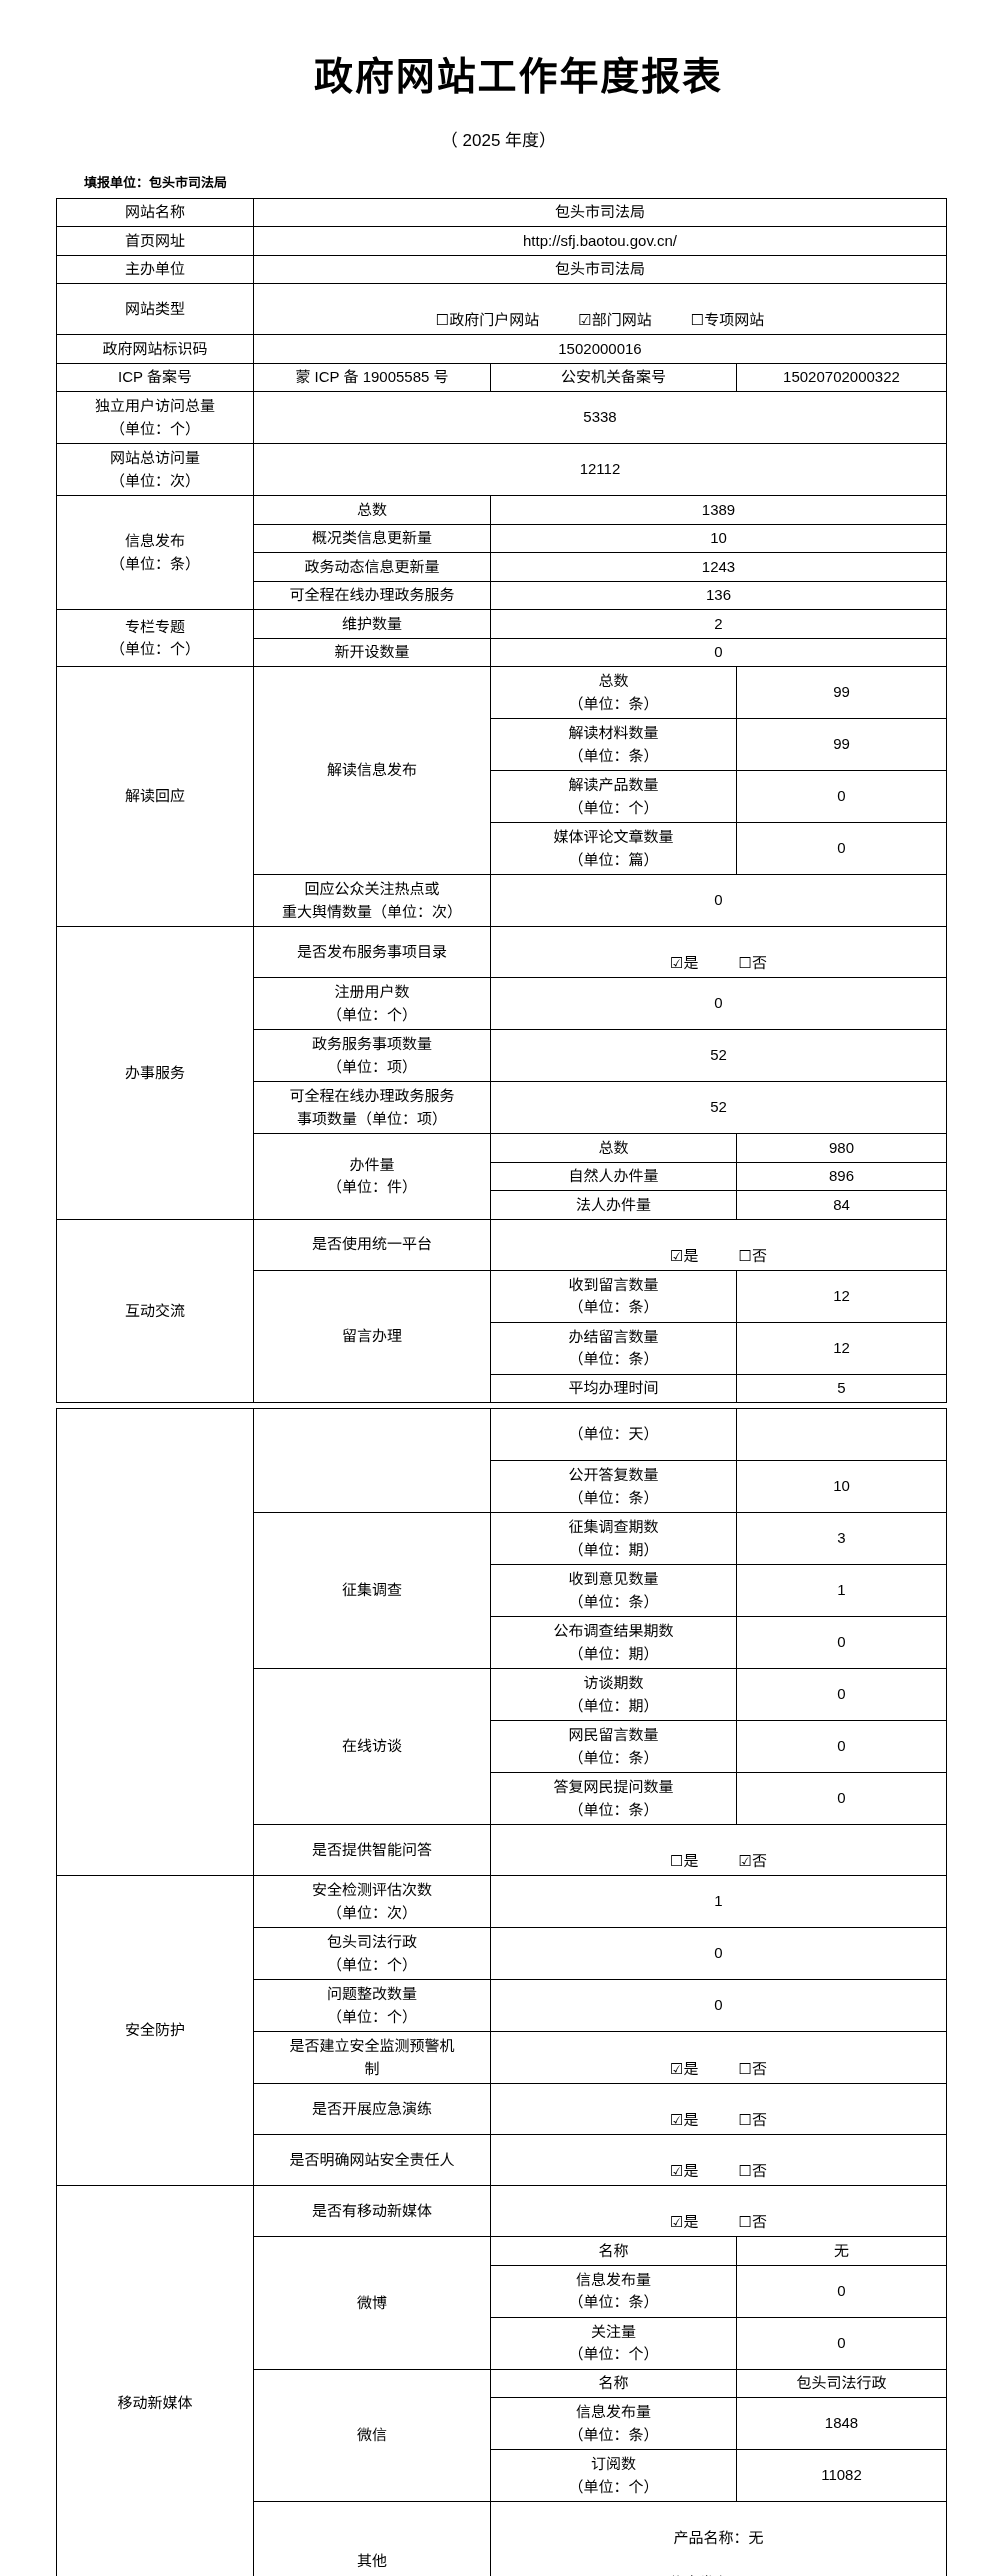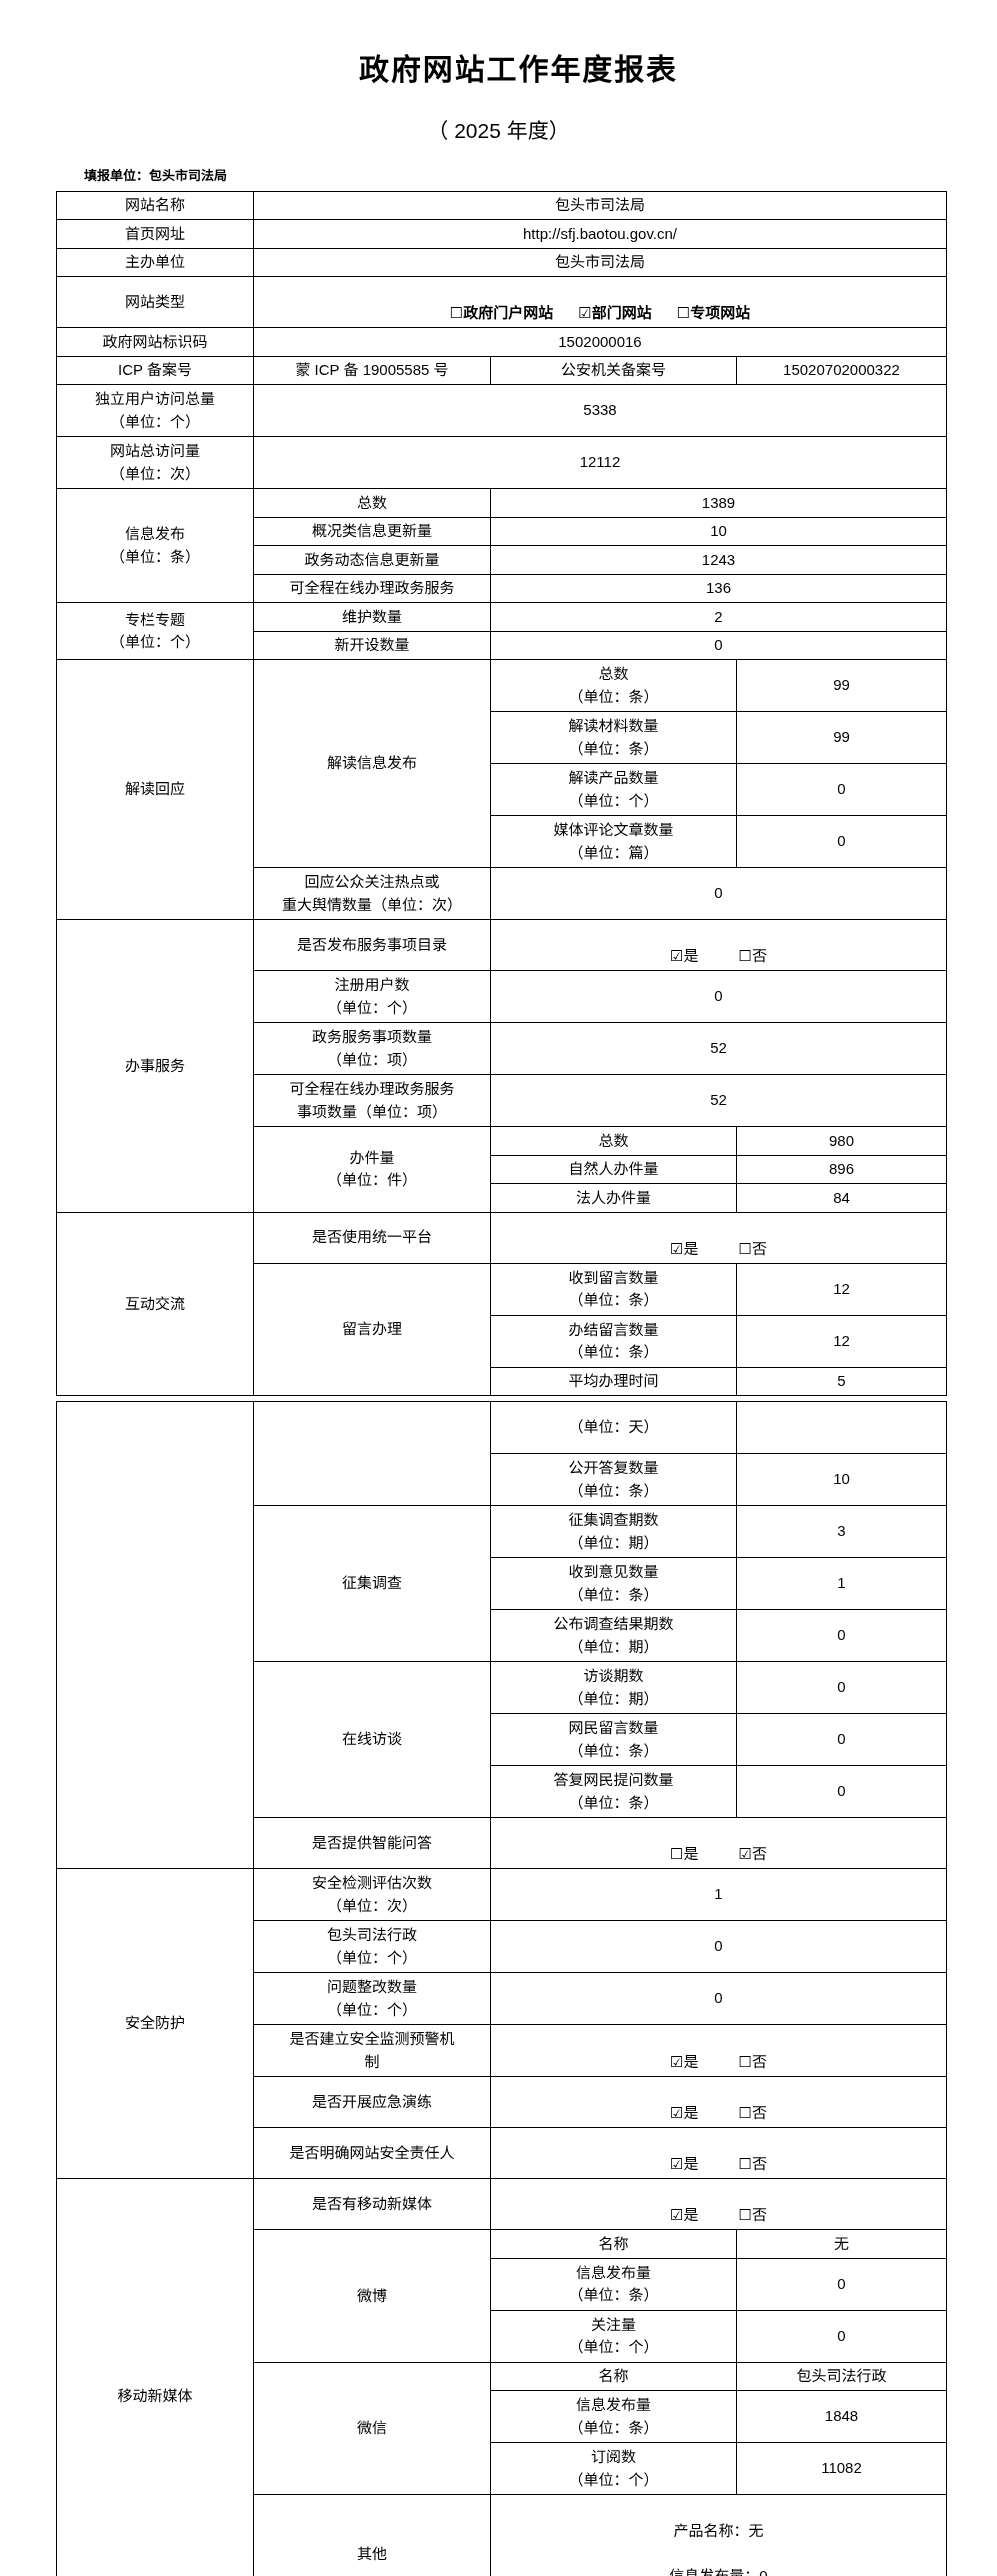--- a/index.html
+++ b/index.html
@@ -2,41 +2,41 @@
 <html lang="zh-CN" style="font-size:10px"><head>
 <meta charset="utf-8">
 <style>
   html,body{margin:0;padding:0;}
   body{
     width:997px;height:2576px;background:#ffffff;color:#000;
     font-family:"Liberation Sans","DejaVu Sans",sans-serif;
     overflow:hidden;
   }
   .doc-title{
-    padding-top:45px;text-align:center;font-size:30px;font-weight:700;
+    padding-top:45px;text-align:center;font-size:39px;font-weight:700;
     letter-spacing:1.9px;
     padding-left:40px;
   }
-  .doc-subtitle{text-align:center;font-size:21px;font-weight:500;margin-top:25px;}
+  .doc-subtitle{text-align:center;font-size:17px;font-weight:500;margin-top:25px;}
   .filing-unit{margin:21.4px 0 6.3px 84px;font-size:13px;font-weight:700;}
   table.report{
     border-collapse:collapse;margin-left:56px;width:889px;
     table-layout:fixed;border:1.9px solid #000;
   }
   table.report td{
     border:0.9px solid #000;text-align:center;vertical-align:middle;
     font-size:15px;font-weight:500;line-height:1.5;padding:2.5px 5px;
     white-space:pre-line;word-break:break-all;
   }
   tr.sec > td{border-top:1.9px solid #000;}
   tr.h1{height:28px;}
   tr.h2{height:52px;}
   td.la{text-align:left;padding-left:10px;}
   .yn{display:inline-flex;gap:40px;justify-content:center;}
-  .opts3{display:inline-flex;gap:25px;justify-content:space-between;font-weight:bold;}
+  .opts3{display:inline-flex;gap:39px;justify-content:space-between;}
   .gap{height:5px;}
 </style>
 </head>
 <body>
 
 <div class="doc-title">政府网站工作年度报表</div>
 <div class="doc-subtitle">（ 2025 年度）</div>
 <div class="filing-unit">填报单位：包头市司法局</div>
 
 <table class="report">

